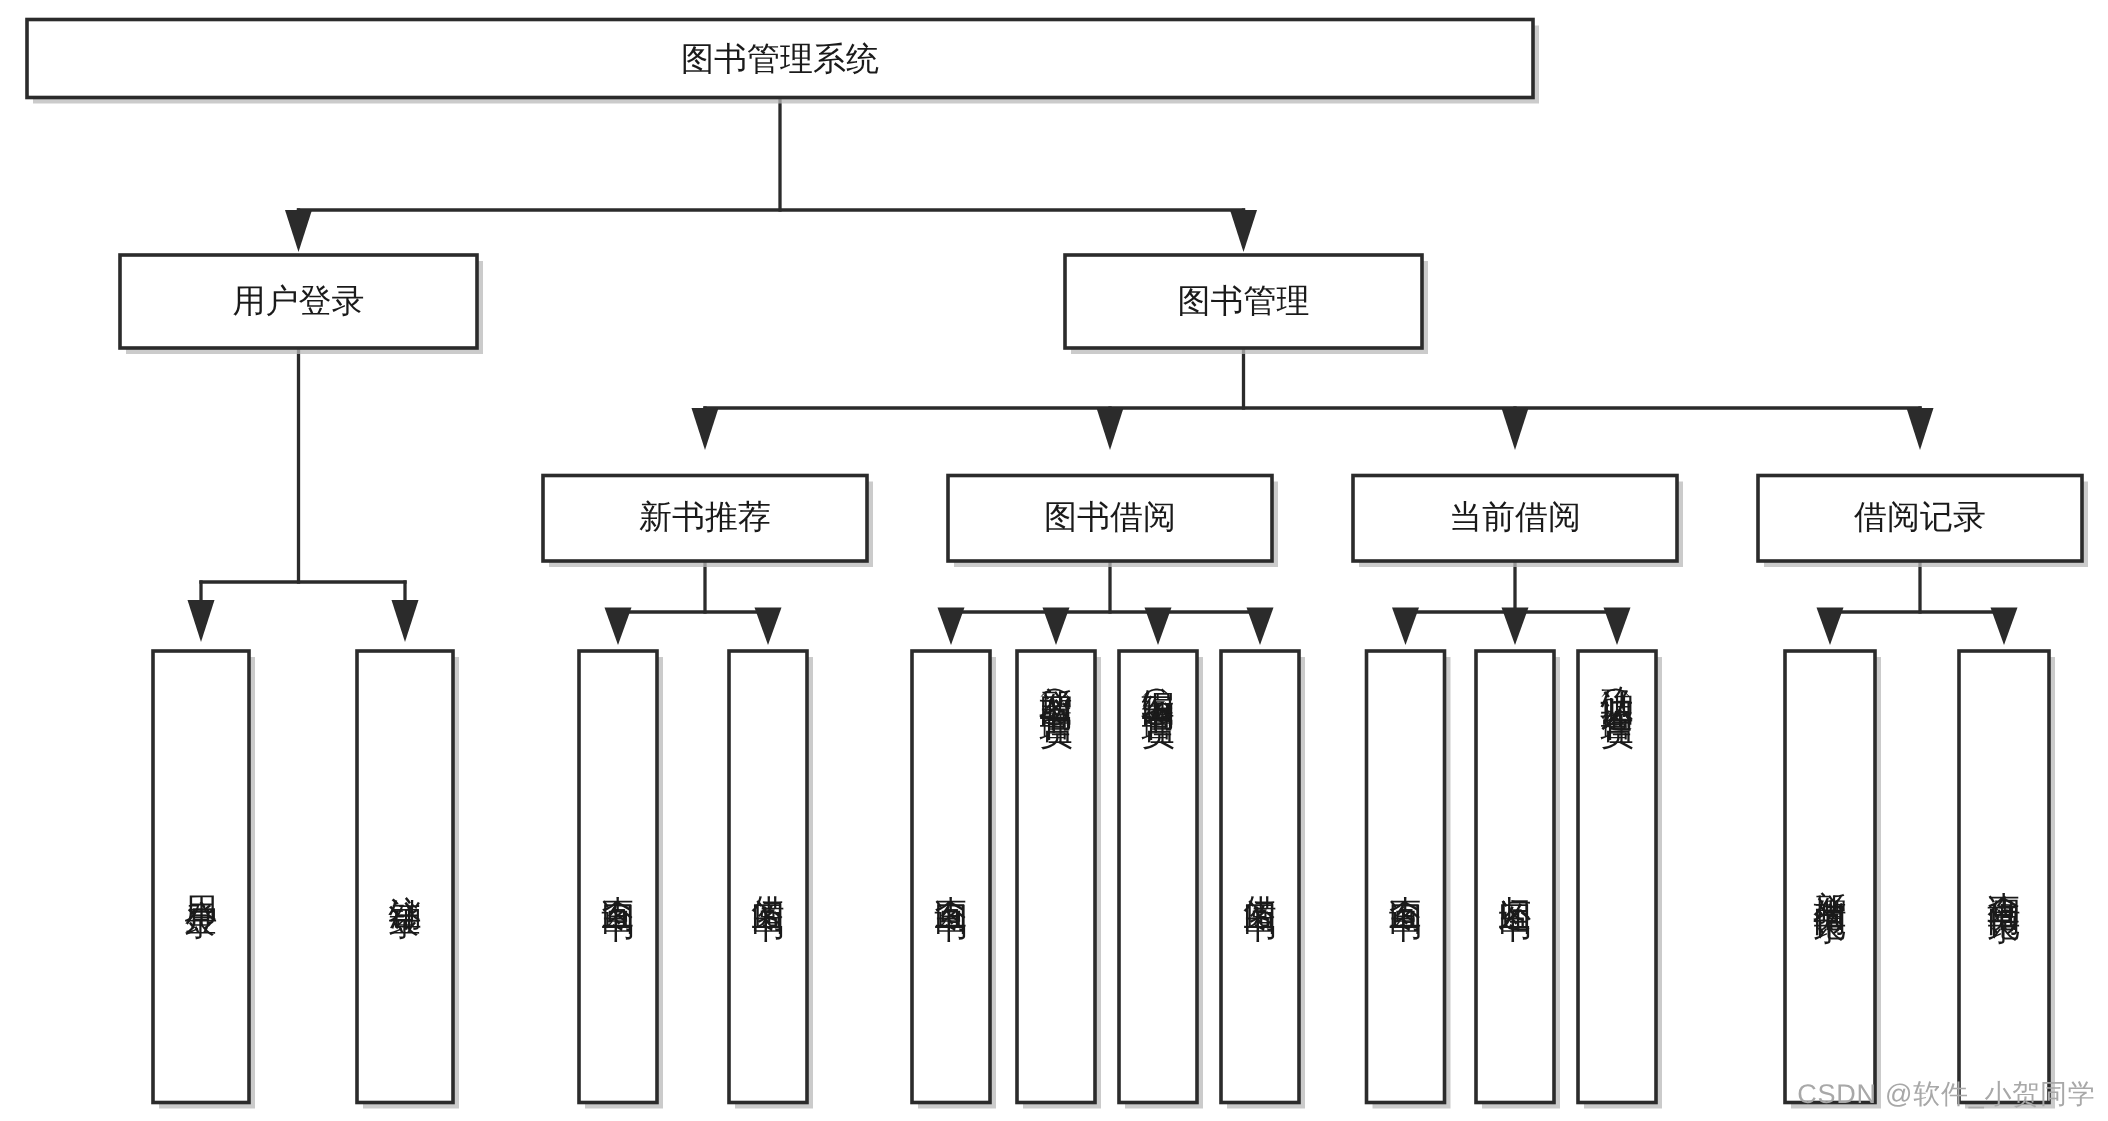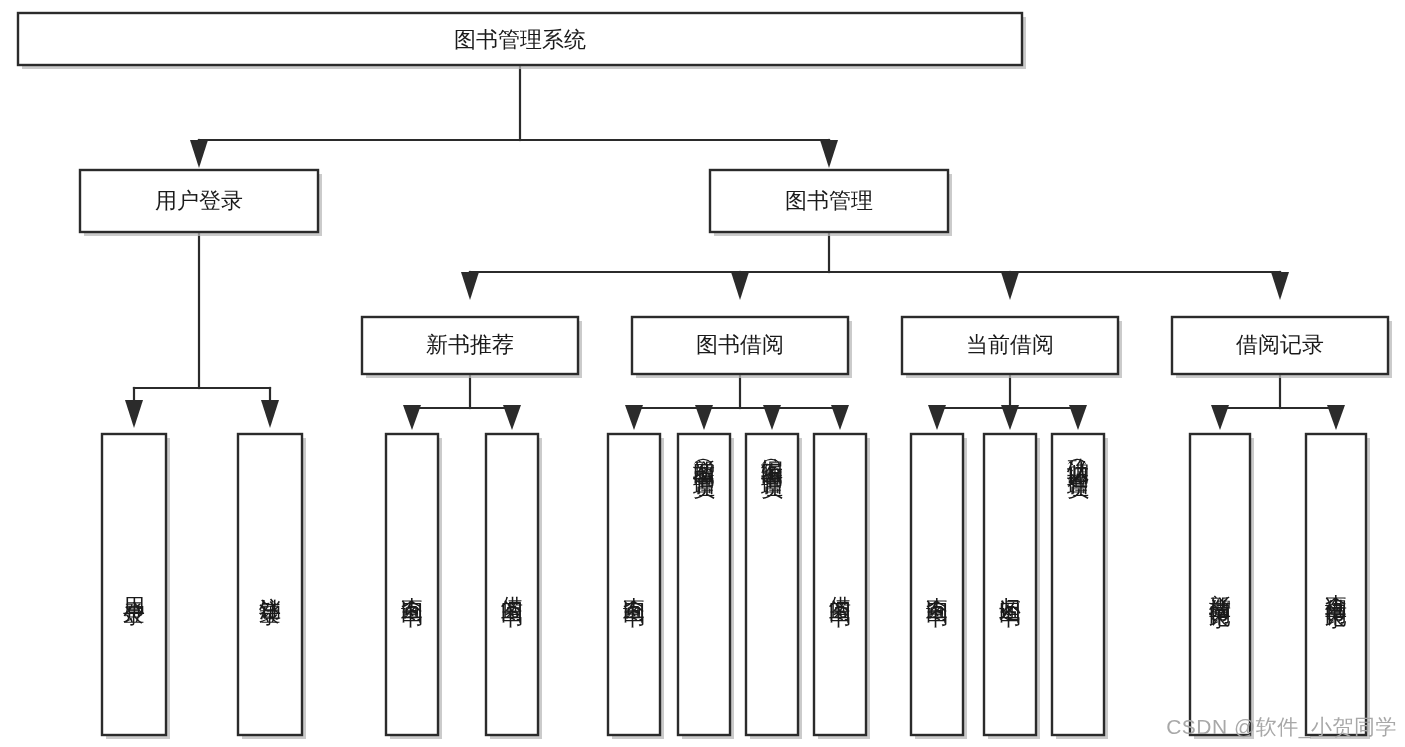--- a/index.html
+++ b/index.html
@@ -72,21 +72,21 @@
     color: #1a1a1a;
     letter-spacing: 3px;
     text-align: center;
     white-space: nowrap;
   }
   .watermark {
     position: absolute;
     right: 8px;
     bottom: 6px;
     font-family: "Liberation Sans", "DejaVu Sans", sans-serif;
-    font-size: 21px;
+    font-size: 18px;
     color: #a8a8a8;
     letter-spacing: 0.5px;
     user-select: none;
     white-space: nowrap;
     text-align: center;
   }
 </style>
 </head>
 <body>
 

